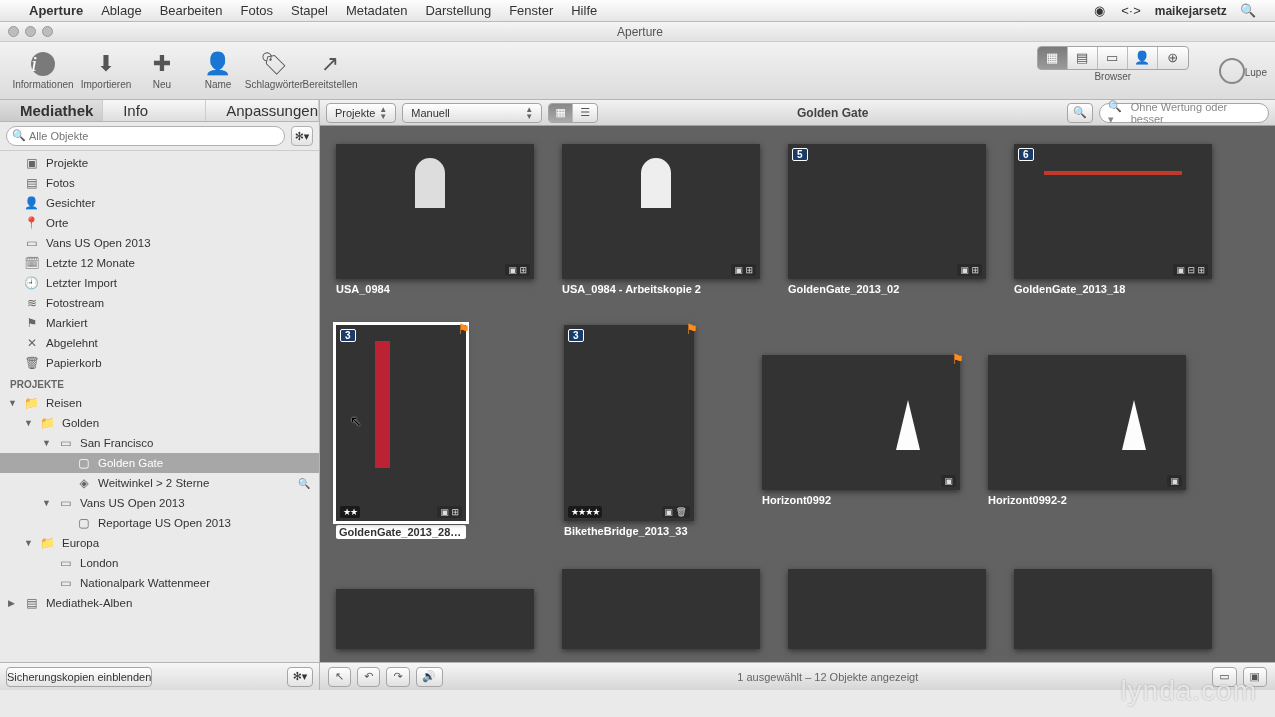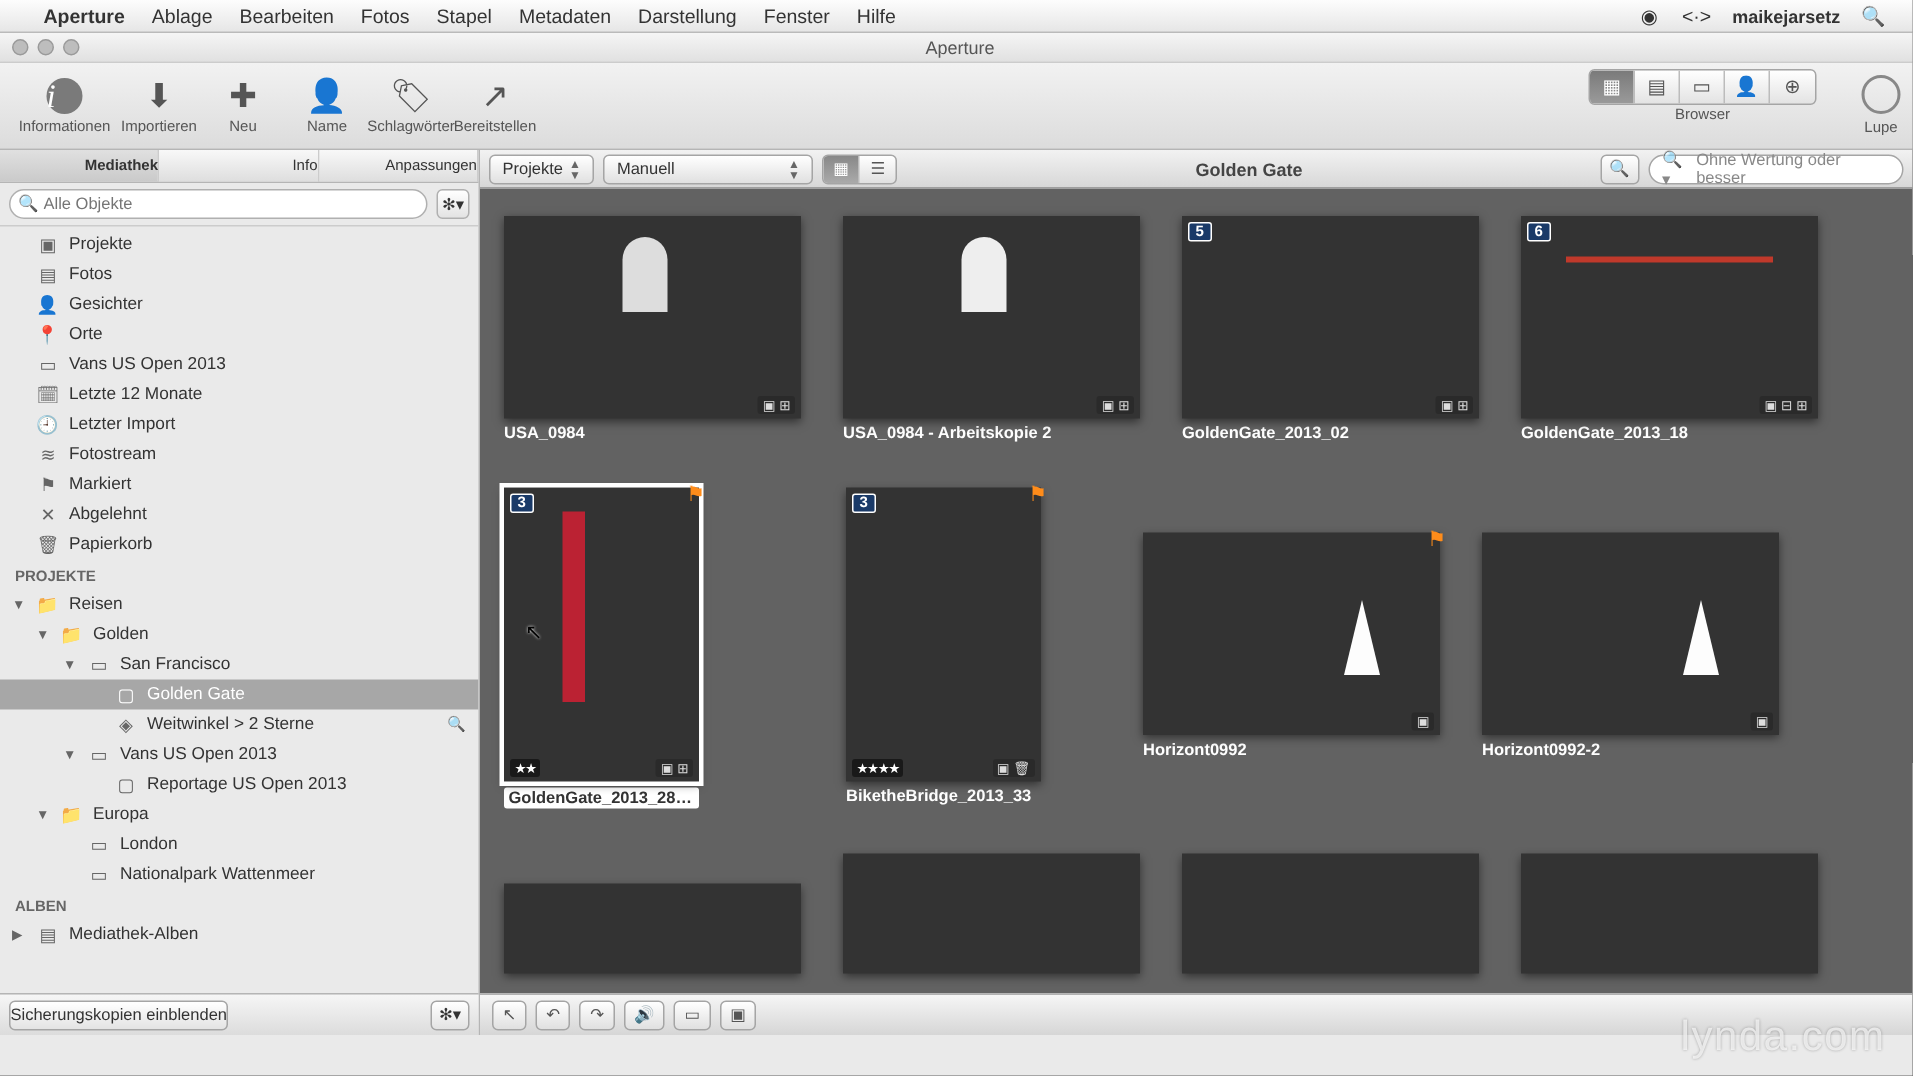--- a/index.html
+++ b/index.html
@@ -26,29 +26,29 @@
   .tool-btn .glyph { font-size: 22px; color: #555; height: 26px; display:flex; align-items:center; justify-content:center; }
   .tool-btn .lbl { font-size: 10px; color: #555; margin-top: 2px; }
   .tool-btn.small { width: 56px; }
   .toolbar .spacer { flex: 1; }
   .seg-group { display: flex; border: 1px solid #a5a5a5; border-radius: 4px; overflow: hidden; height: 24px; background: linear-gradient(#fff,#e3e3e3); margin-top:-14px;}
   .seg-group .seg { width: 30px; display:flex; align-items:center; justify-content:center; border-right:1px solid #bcbcbc; color:#555; font-size:13px; }
   .seg-group .seg:last-child { border-right:none; }
   .seg-group .seg.active { background: linear-gradient(#7a7a7a,#9a9a9a); color:#fff; }
   .toolbar .group-label { font-size:10px; color:#555; text-align:center; margin-top: 1px; width:150px; }
   .tool-stack { display:flex; flex-direction:column; align-items:center; }
-  .lupe-btn { display:flex; flex-direction:column; align-items:center; margin-left: 30px; }
+  .lupe-btn { display:flex; flex-direction:row; align-items:center; margin-left: 30px; }
   .lupe-btn .circ { width:26px; height:26px; border:2px solid #888; border-radius:50%; }
   .lupe-btn .lbl { font-size:10px; color:#555; margin-top: 4px; }
 
   
   .main { display: flex; height: 590px; }
   .sidebar { width: 320px; background: #eaeaea; border-right: 1px solid #b5b5b5; display:flex; flex-direction:column; }
   .tabs { display: flex; border-bottom: 1px solid #b5b5b5; height: 22px; }
-  .tab { flex:1; text-align:right; font-size:10px; line-height:22px; background: linear-gradient(#f8f8f8,#dedede); border-right:1px solid #ccc; }
+  .tab { flex:1; text-align:left; font-size:15px; line-height:22px; background: linear-gradient(#f8f8f8,#dedede); border-right:1px solid #ccc;padding-left:20px; }
   .tab.active { background: linear-gradient(#e0e0e0,#cacaca); font-weight:bold; }
   .search-row { display:flex; align-items:center; padding: 4px 6px; border-bottom:1px solid #ccc; }
   .search-row input { flex:1; height:20px; border-radius:10px; border:1px solid #b0b0b0; padding: 0 20px 0 22px; font-size:11px; background:#fff; }
   .search-row .gear { width:22px; height:20px; margin-left:6px; border:1px solid #b0b0b0; border-radius:4px; background:linear-gradient(#fff,#e3e3e3); display:flex; align-items:center; justify-content:center; font-size:11px; }
   .search-wrap { position:relative; flex:1; display:flex; }
   .search-wrap .mag { position:absolute; left:6px; top:3px; color:#888; font-size:11px; }
 
   .side-content { flex:1; overflow:auto; padding-top: 2px; }
   .side-content .hdr { font-size:10px; font-weight:bold; color:#666; padding: 6px 10px 3px; }
   .side-item { display:flex; align-items:center; height:20px; padding: 0 8px; gap:6px; font-size:11.5px; color:#333; }
@@ -307,21 +307,20 @@
       <div class="side-item indent2">
           <span class="disc"></span>
           <span class="ico">▭</span>
           <span>London</span>
         </div>
       <div class="side-item indent2">
           <span class="disc"></span>
           <span class="ico">▭</span>
           <span>Nationalpark Wattenmeer</span>
         </div>
-      <div class="hdr">ALBEN</div>
       <div class="side-item">
           <span class="disc">▶</span>
           <span class="ico">▤</span>
           <span>Mediathek-Alben</span>
         </div>
     </div>
     <div class="sidebar-bottom">
       <div class="btn">Sicherungskopien einblenden</div>
       <div class="btn gear">✻▾</div>
     </div>
@@ -429,19 +428,20 @@
             <div class="img-wrap ph-masts"></div>
           </div>
       </div>
     </div>
 
     <div class="status-bar">
       <div class="btn-sm">↖</div>
       <div class="btn-sm">↶</div>
       <div class="btn-sm">↷</div>
       <div class="btn-sm">🔊</div>
+      <div class="status-txt">1 ausgewählt – 12 Objekte angezeigt</div>
       <div class="btn-sm">▭</div>
       <div class="btn-sm">▣</div>
     </div>
   </div>
 </div>
 
 <div class="watermark">lynda.com</div>
 
 </body></html>

